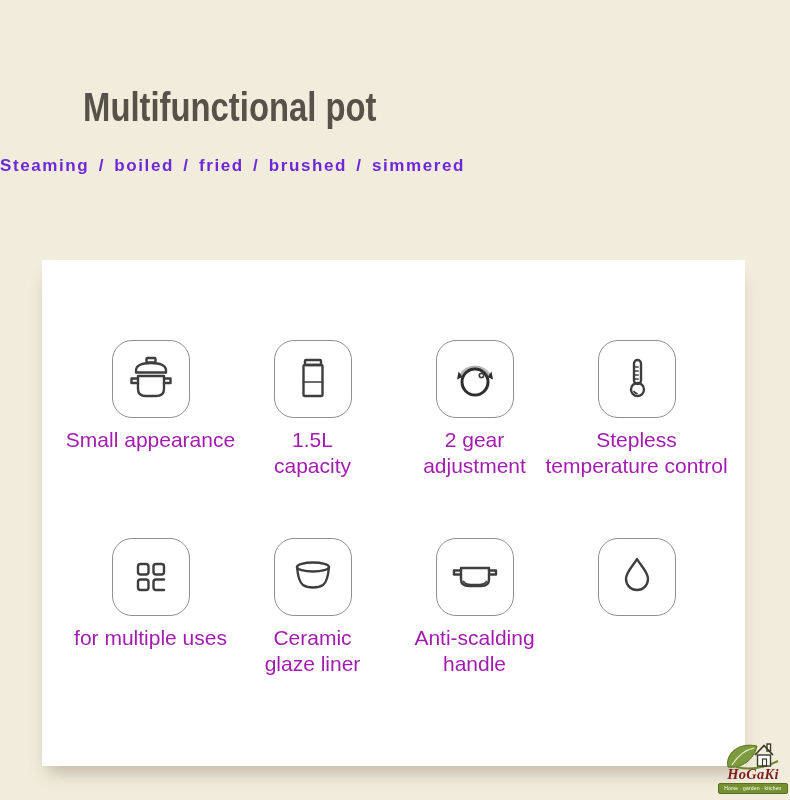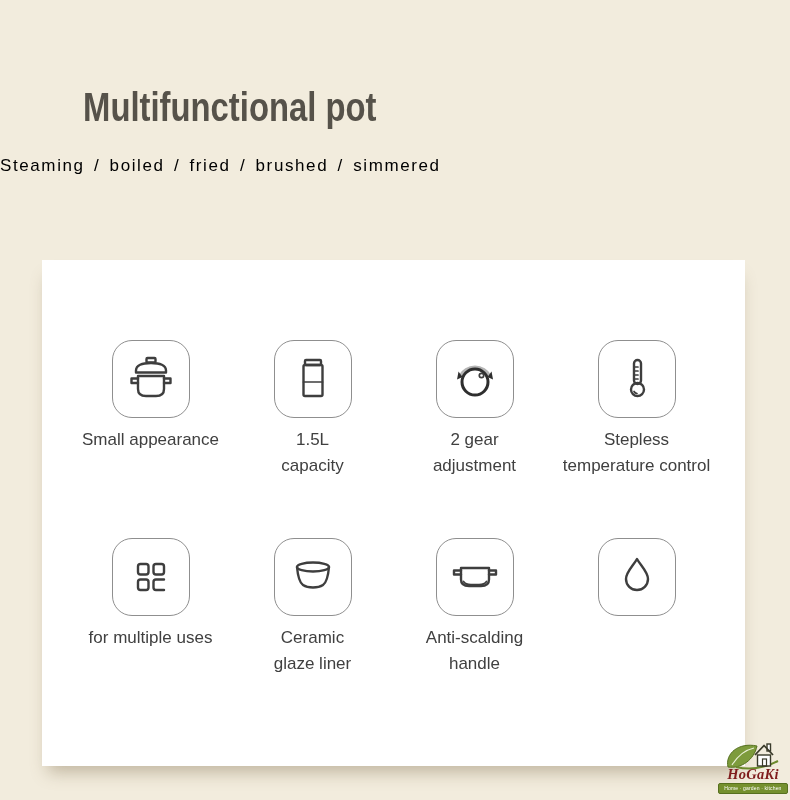--- a/index.html
+++ b/index.html
@@ -20,22 +20,23 @@
     color: #56524a;
     transform: translateX(12px) scaleX(0.82);
     transform-origin: center;
     white-space: nowrap;
   }
   .subtitle {
     margin-top: 28px;
     font-size: 17px;
     letter-spacing: 1.6px;
     word-spacing: 3px;
-    color: #000000;
-    white-space: nowrap;
+    color: #6d28d9;
+    white-space: nowrap;
+    font-weight: bold;
   }
 
   
   .card {
     position: absolute;
     left: 42px; top: 260px;
     width: 703px; height: 506px;
     background: #ffffff;
     box-shadow: 0 12px 16px -6px rgba(130, 112, 82, 0.45);
   }
@@ -56,23 +57,23 @@
     width: 78px; height: 78px;
     border: 1px solid #8f8f8f;
     border-radius: 20px;
     background: #ffffff;
     display: flex; align-items: center; justify-content: center;
     box-sizing: border-box;
   }
   .label {
     margin-top: 9px;
     text-align: center;
-    font-size: 17px;
+    font-size: 21px;
     line-height: 26px;
-    color: #404040;
+    color: #a21caf;
     white-space: nowrap;
   }
   .label span { display: block; }
 
   
   .ic { stroke: #3e3e3e; fill: none; stroke-width: 2.4; stroke-linejoin: round; stroke-linecap: round; }
   .ic-thin { stroke: #3e3e3e; fill: none; stroke-width: 1.7; stroke-linecap: round; }
   .ic-bold { stroke: #2e2e2e; fill: none; stroke-width: 3; stroke-linejoin: round; stroke-linecap: round; }
   .ic-gray { stroke: #b5b5b5; fill: none; stroke-width: 3; stroke-linecap: round; }
   .ic-fill { fill: #2e2e2e; stroke: none; }

